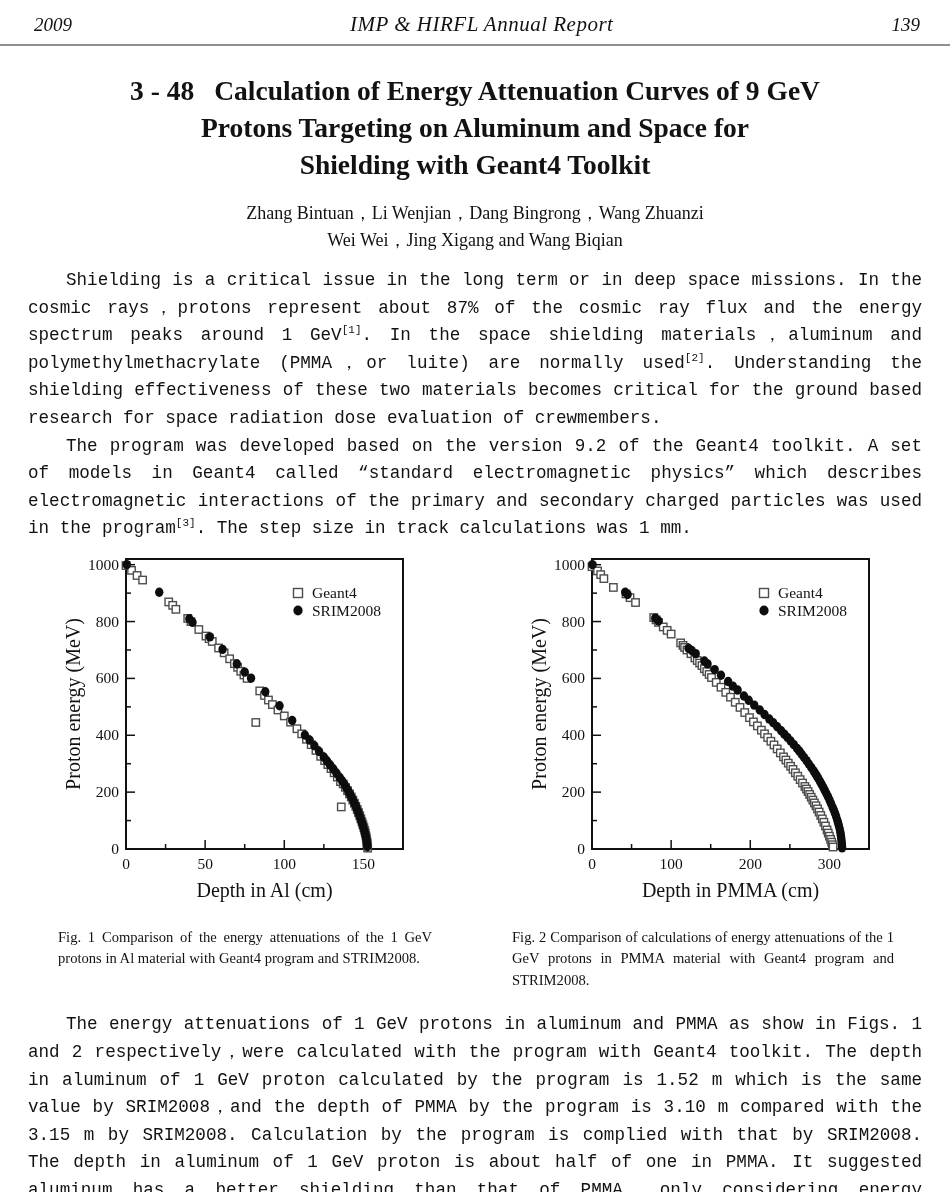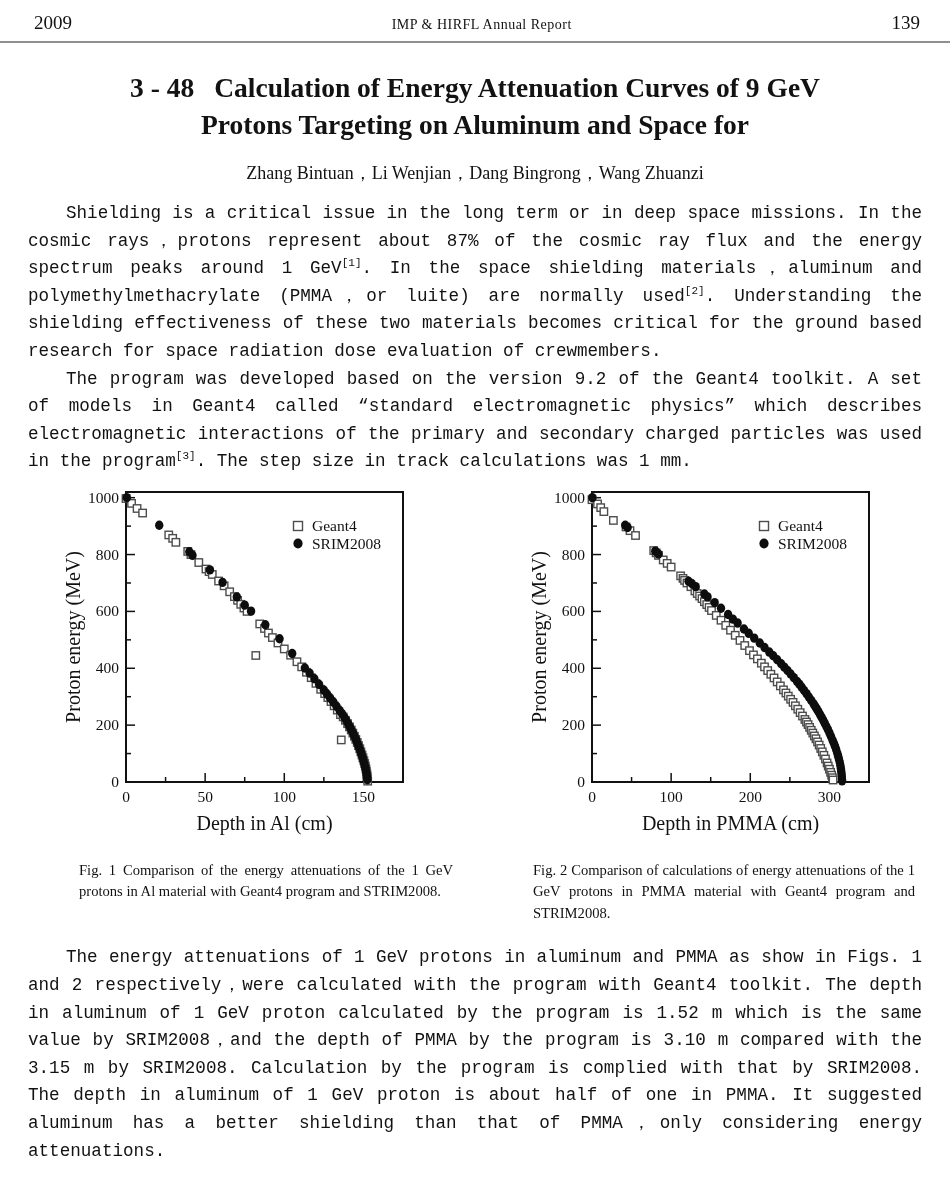--- a/index.html
+++ b/index.html
@@ -13,39 +13,40 @@
     font-family:"Liberation Serif","DejaVu Serif",serif;
     box-sizing:border-box;
     overflow:hidden;
   }
   
   .hdr{
     display:flex;align-items:baseline;justify-content:space-between;
     padding:12px 30px 7px 34px;
     font-size:19px;
     border-bottom:2px solid #8f8f8f;
+    font-style:italic;
   }
-  .hdr .jr{letter-spacing:.5px;font-size:14px;}
+  .hdr .jr{letter-spacing:.5px;font-size:21px;}
   
   .title{margin-top:26px;text-align:center;font-weight:bold;font-size:27.5px;line-height:37px;}
   .title .num{margin-right:20px;}
   
   .authors{margin-top:17px;text-align:center;font-size:18px;line-height:27px;}
   
   .para{
     margin:0 28px;
     font-size:17.6px;line-height:27.6px;
     text-align:justify;text-indent:38px;font-family:Liberation Mono, monospace;
   }
   .para.first{margin-top:13px;}
   .para sup{font-size:11px;line-height:0;}
   
   .figrow{margin-top:10px;display:flex;gap:118px;padding-left:64px;}
   .figrow figure{margin:0;}
-  .caprow{margin-top:18px;display:flex;gap:80px;padding-left:58px;margin-left:21px;}
+  .caprow{margin-top:18px;display:flex;gap:80px;padding-left:58px;}
   .cap{font-size:14.6px;line-height:21.5px;text-align:justify;}
   .cap0{width:374px;}
   .cap1{width:382px;}
   
   .refs-h{margin:30px 28px 0 28px;font-size:15px;font-weight:bold;}
   .reflist{margin:16px 28px 0 30px;font-size:15.8px;line-height:25.8px;}
   .refrow{display:flex;}
   .refrow .mk{width:36px;flex:none;}
   .p3{margin-top:20px;}
   svg text{font-family:"Liberation Serif","DejaVu Serif",serif;fill:#111;}
@@ -57,24 +58,26 @@
 
   <div class="hdr">
     <span>2009</span>
     <span class="jr">IMP &amp; HIRFL Annual Report</span>
     <span>139</span>
   </div>
 
   <div class="title">
     <div><span class="num">3 - 48</span><span>Calculation of Energy Attenuation Curves of 9 GeV</span></div>
     <div>Protons Targeting on Aluminum and Space for</div>
+    <div>Shielding with Geant4 Toolkit</div>
   </div>
 
   <div class="authors">
     <div>Zhang Bintuan，Li Wenjian，Dang Bingrong，Wang Zhuanzi</div>
+    <div>Wei Wei，Jing Xigang and Wang Biqian</div>
   </div>
 
   <p class="para first">Shielding is a critical issue in the long term or in deep space missions. In the cosmic rays，protons represent about 87% of the cosmic ray flux and the energy spectrum peaks around 1 GeV<sup>[1]</sup>. In the space shielding materials，aluminum and polymethylmethacrylate (PMMA，or luite) are normally used<sup>[2]</sup>. Understanding the shielding effectiveness of these two materials becomes critical for the ground based research for space radiation dose evaluation of crewmembers.</p>
   <p class="para">The program was developed based on the version 9.2 of the Geant4 toolkit. A set of models in Geant4 called “standard electromagnetic physics” which describes electromagnetic interactions of the primary and secondary charged particles was used in the program<sup>[3]</sup>. The step size in track calculations was 1 mm.</p>
 
   <div class="figrow">
     <figure>
       <svg width="348" height="352" viewBox="0 0 348 352">
           <g stroke="#111111" stroke-width="2" fill="none">
             <rect x="62" y="6" width="277" height="290"></rect>

